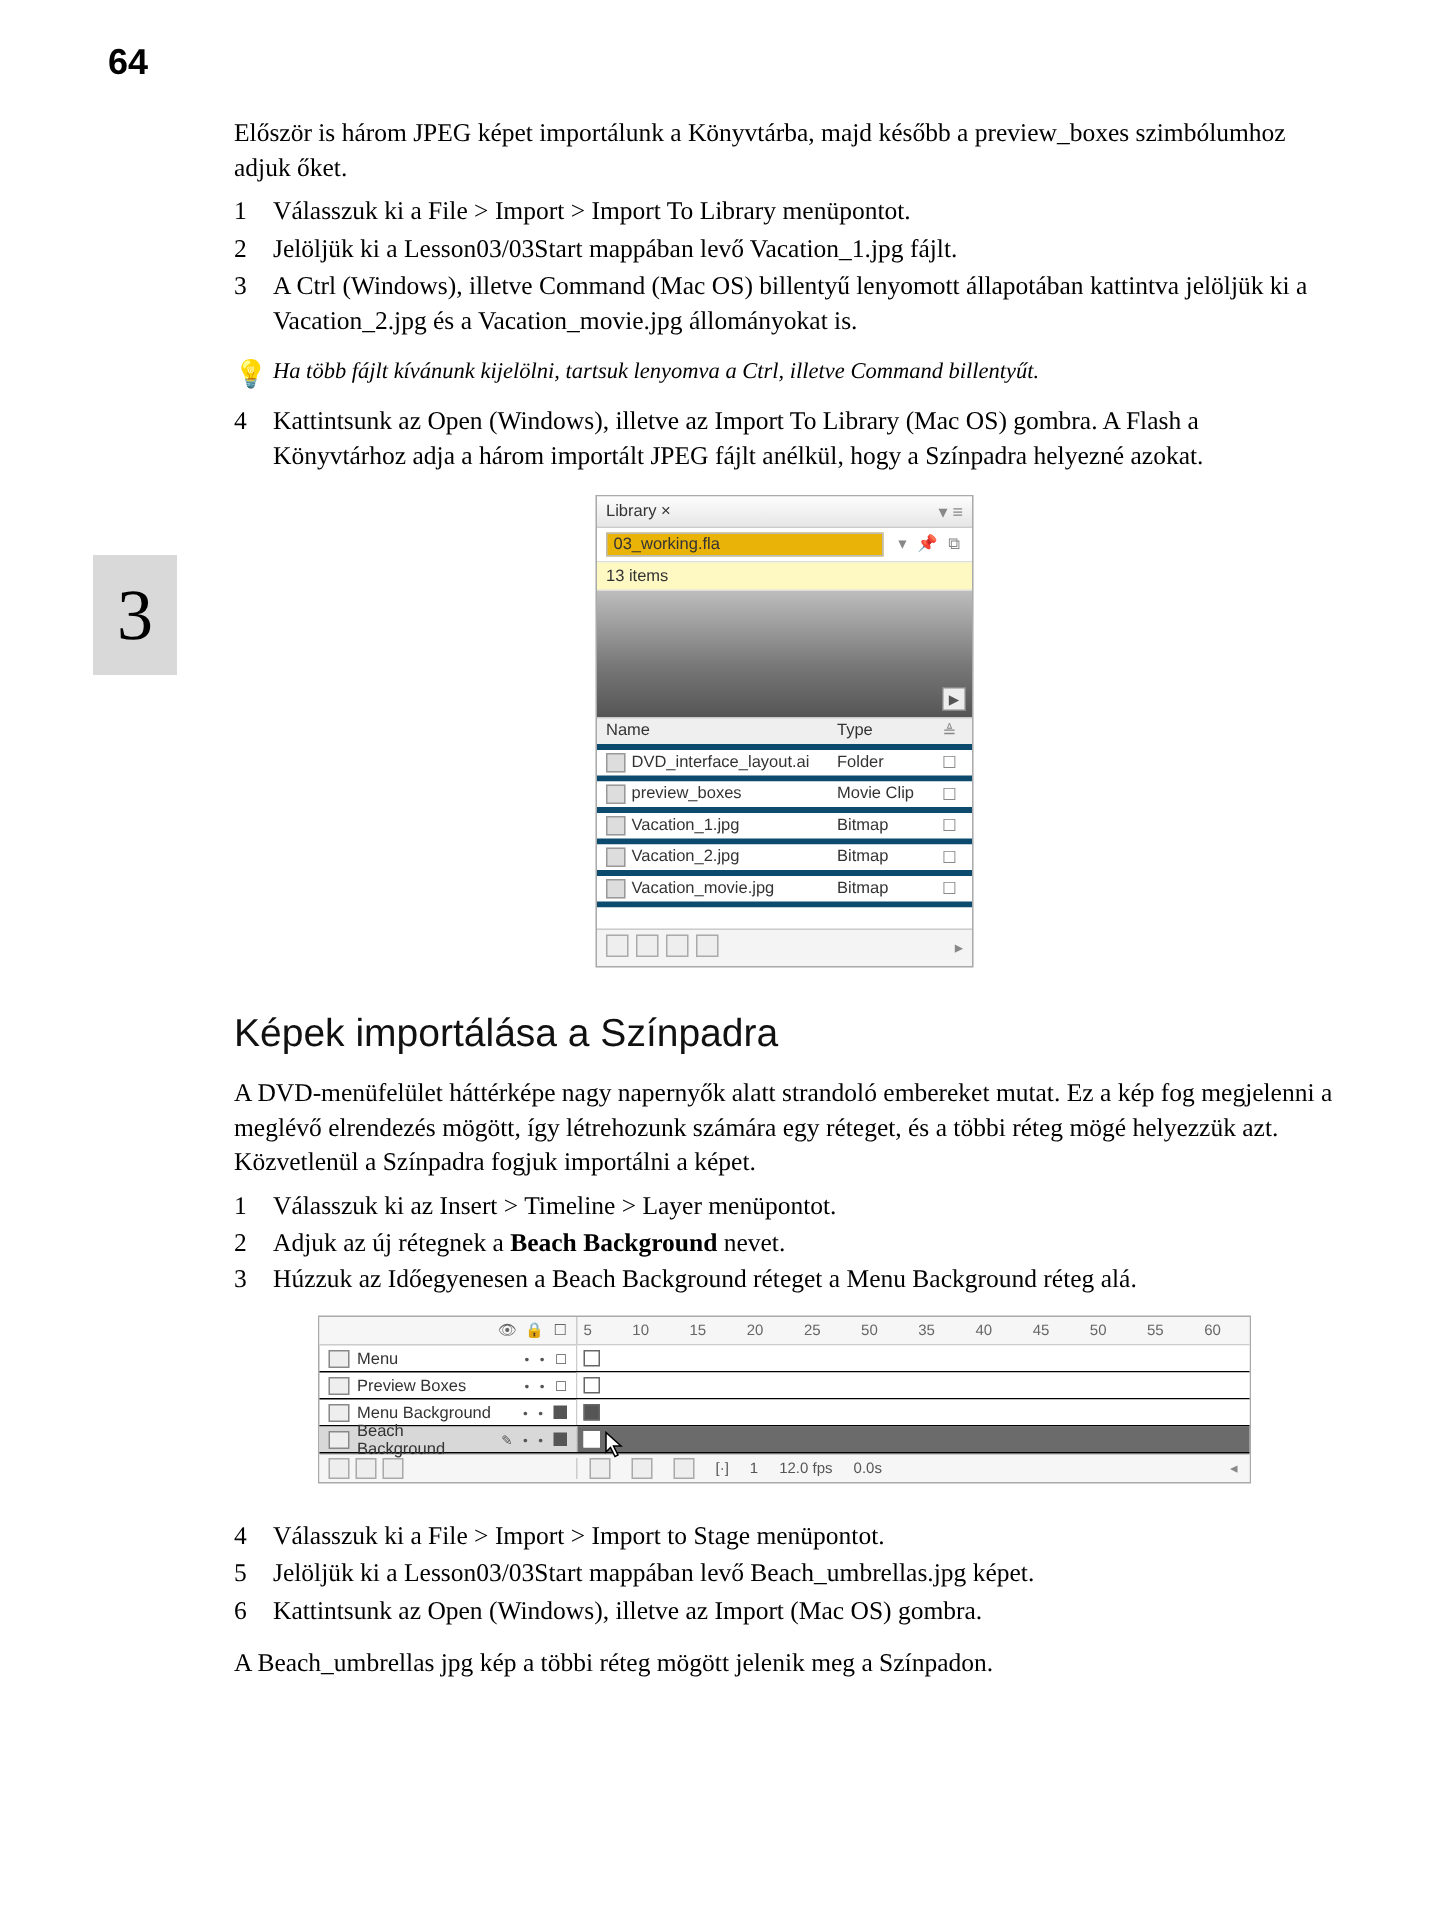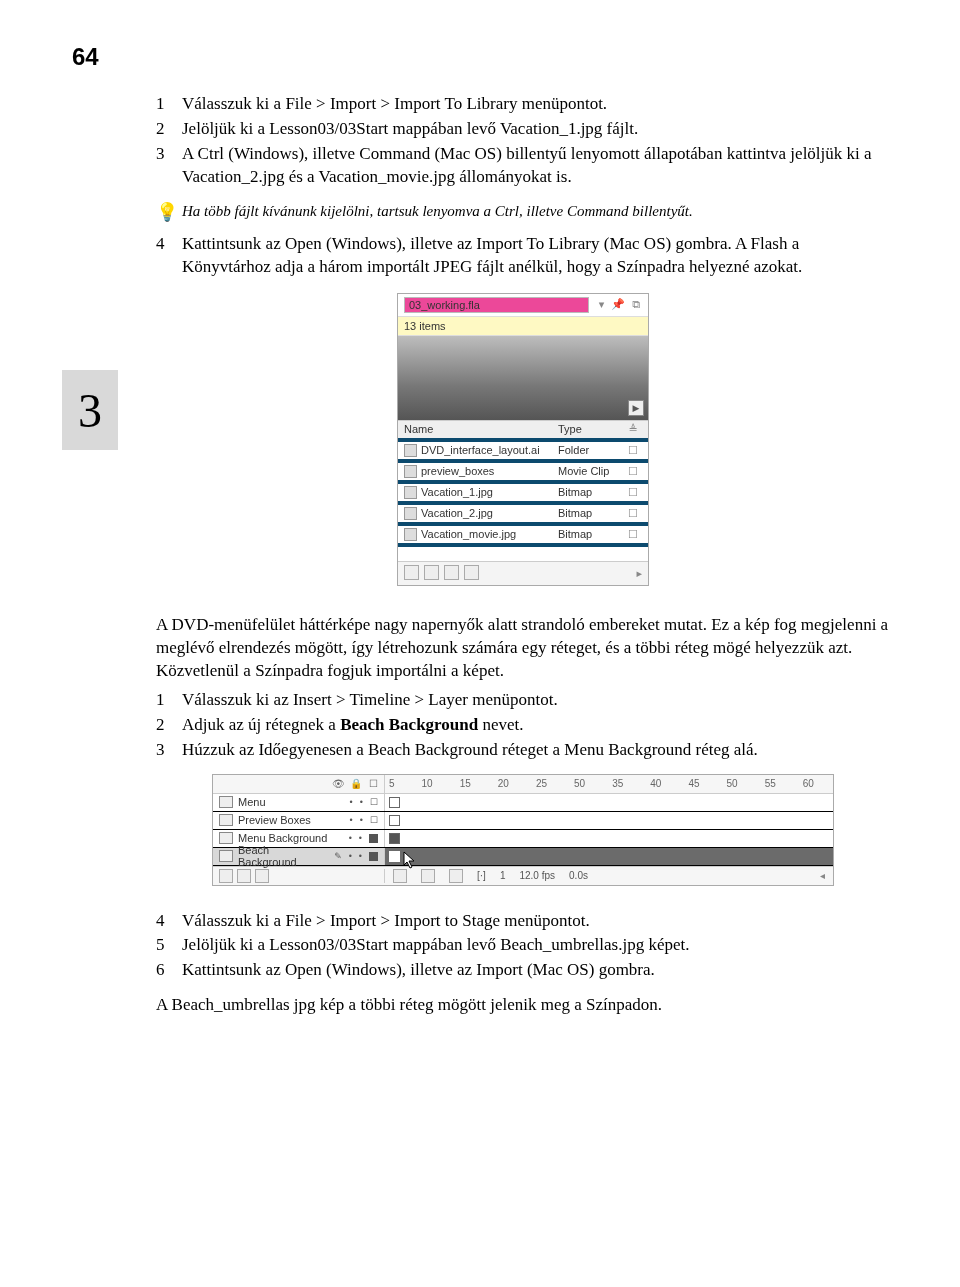--- a/index.html
+++ b/index.html
@@ -7,21 +7,21 @@
     margin: 0;
     padding: 0;
     width: 960px;
     height: 1287px;
     background: #fff;
     font-family: Georgia, 'Times New Roman', serif;
     color: #000;
     position: relative;
   }
   .page {
-    padding: 45px 70px 40px 116px;
+    padding: 30px 70px 40px 116px;
   }
   .header-row {
     display: flex;
     align-items: flex-start;
     font-family: Arial, Helvetica, sans-serif;
     margin-bottom: 24px;
   }
   .page-number {
     font-size: 24px;
     font-weight: bold;
@@ -136,21 +136,21 @@
     padding: 3px 6px;
     border-bottom: 1px solid #ddd;
     background: #fff;
     justify-content: space-between;
   }
   .panel-row .dd {
     border: 1px solid #bbb;
     padding: 1px 4px;
     flex: 1;
     margin-right: 10px;
-    background: #ec4899;
+    background: #eab308;
   }
   .panel-row .ico { color:#888; letter-spacing:2px; font-size:11px; }
   .panel-count { padding: 3px 6px; border-bottom: 1px solid #ddd; background:#fef9c3; }
   .panel-preview {
     height: 84px;
     background: linear-gradient(#bdbdbd 0%, #777 60%, #555 100%);
     display:flex;
     align-items:flex-end;
     justify-content:flex-end;
     padding:4px;
@@ -286,20 +286,21 @@
 
 <div class="page">
 
   <div class="header-row">
     <div class="page-number">64</div>
   </div>
 
   <div class="content">
 
 
+    <p class="body">Először is három JPEG képet importálunk a Könyvtárba, majd később a preview_boxes szimbólumhoz adjuk őket.</p>
 
     <ol class="steps">
       <li>
           <span class="num">1</span>
           <span class="txt">Válasszuk ki a File &gt; Import &gt; Import To Library menüpontot.</span>
         </li>
       <li>
           <span class="num">2</span>
           <span class="txt">Jelöljük ki a Lesson03/03Start mappában levő Vacation_1.jpg fájlt.</span>
         </li>
@@ -315,20 +316,24 @@
     </div>
 
     <ol class="steps">
       <li>
           <span class="num">4</span>
           <span class="txt">Kattintsunk az Open (Windows), illetve az Import To Library (Mac OS) gombra. A Flash a Könyvtárhoz adja a három importált JPEG fájlt anélkül, hogy a Színpadra helyezné azokat.</span>
         </li>
     </ol>
 
     <div class="panel">
+      <div class="panel-tab">
+        <span>Library ×</span>
+        <span class="menu">▾ ≡</span>
+      </div>
       <div class="panel-row">
         <div class="dd">03_working.fla</div>
         <div class="ico">▾ 📌 ⧉</div>
       </div>
       <div class="panel-count">13 items</div>
       <div class="panel-preview">
         <div class="play">▶</div>
       </div>
       <div class="panel-head">
         <div class="col-name">Name</div>
@@ -380,20 +385,21 @@
         <div class="btns">
           <span></span>
           <span></span>
           <span></span>
           <span></span>
         </div>
         <div style="color:#888;">▸</div>
       </div>
     </div>
 
+    <h2 class="section">Képek importálása a Színpadra</h2>
 
     <p class="body">A DVD-menüfelület háttérképe nagy napernyők alatt strandoló embereket mutat. Ez a kép fog megjelenni a meglévő elrendezés mögött, így létrehozunk számára egy réteget, és a többi réteg mögé helyezzük azt. Közvetlenül a Színpadra fogjuk importálni a képet.</p>
 
     <ol class="steps">
       <li>
           <span class="num">1</span>
           <span class="txt">Válasszuk ki az Insert &gt; Timeline &gt; Layer menüpontot.</span>
         </li>
       <li>
           <span class="num">2</span>

